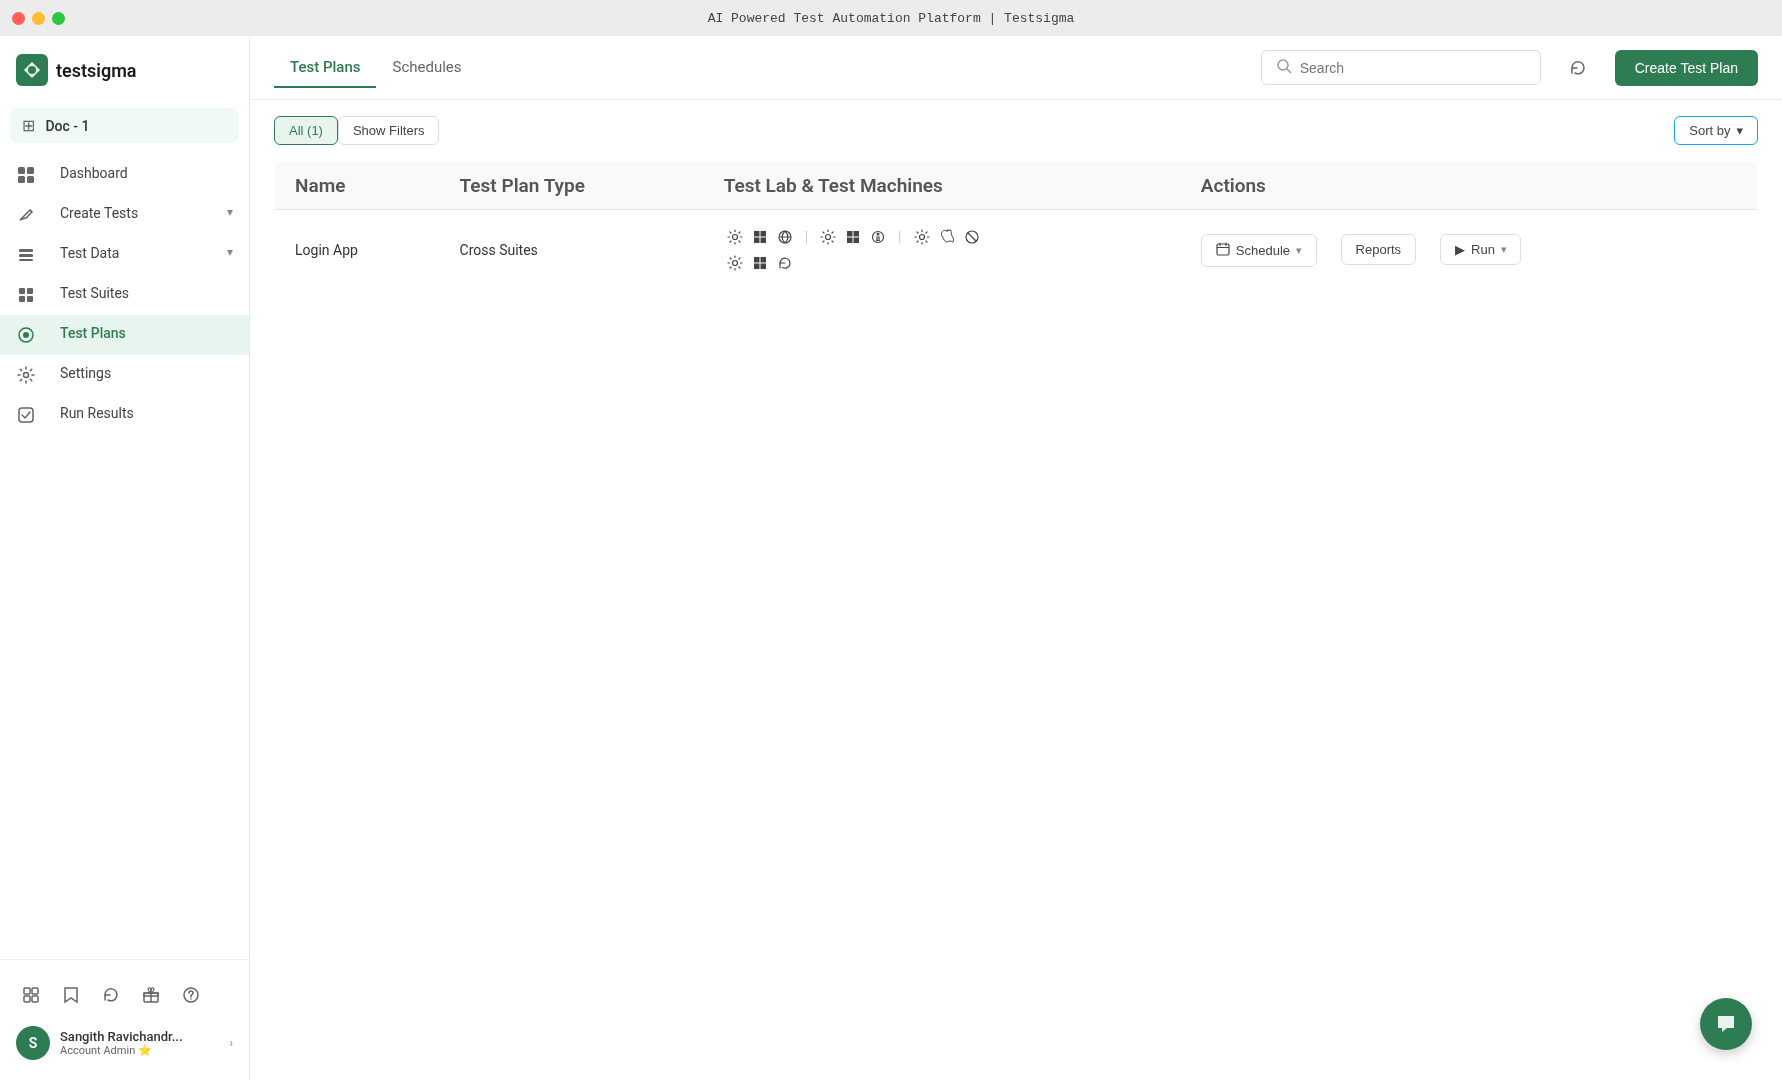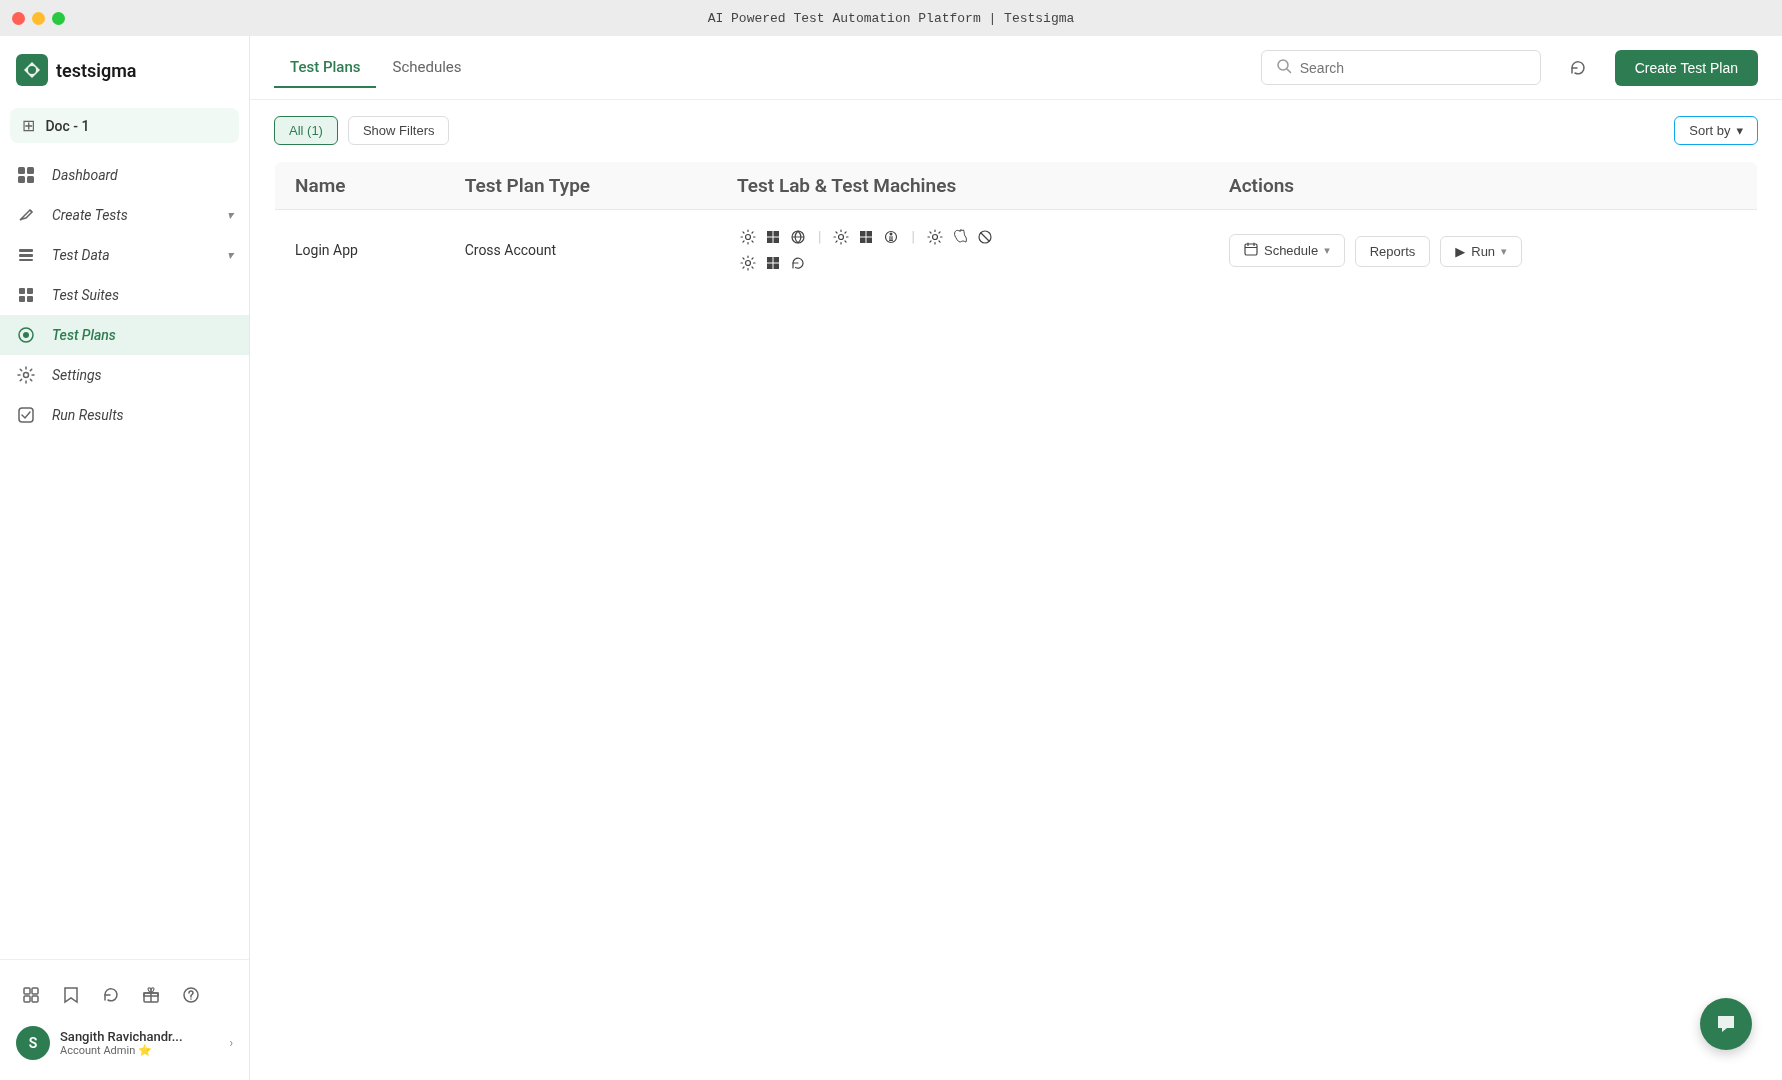--- a/index.html
+++ b/index.html
@@ -19,21 +19,21 @@
 
     
     .sidebar { width: 250px; background: #fff; display: flex; flex-direction: column; border-right: 1px solid #e8e8e8; padding-bottom: 0; }
     .sidebar-logo { display: flex; align-items: center; gap: 8px; padding: 18px 16px; }
     .logo-icon { width: 32px; height: 32px; }
     .logo-text { font-size: 18px; font-weight: 600; color: #1a1a1a; }
     .sidebar-doc { margin: 4px 10px; padding: 8px 12px; background: #f0f9f4; border-radius: 8px; display: flex; align-items: center; gap: 10px; cursor: pointer; }
     .sidebar-doc-icon { color: #666; font-size: 16px; }
     .sidebar-doc-text { font-size: 14px; font-weight: 500; color: #333; }
     .sidebar-nav { flex: 1; padding: 8px 0; }
-    .sidebar-item { display: flex; align-items: center; gap: 16px; padding: 10px 16px; cursor: pointer; border-radius: 0; position: relative; font-style: italic; }
+    .sidebar-item { display: flex; align-items: flex-start; gap: 24px; padding: 10px 16px; cursor: pointer; border-radius: 0; position: relative; }
     .sidebar-item.active { background: #e8f5ee; }
     .sidebar-item.active .sidebar-item-label { color: #2e7d52; font-weight: 500; }
     .sidebar-item-icon { width: 20px; height: 20px; display: flex; align-items: center; justify-content: center; color: #555; font-size: 16px; }
     .sidebar-item-label { font-size: 14px; color: #444; flex: 1; }
     .sidebar-item-arrow { font-size: 12px; color: #888; }
     .sidebar-bottom { padding: 12px 10px; border-top: 1px solid #eee; }
     .sidebar-bottom-icons { display: flex; gap: 10px; align-items: center; padding: 8px 6px; }
     .sidebar-bottom-icon { width: 30px; height: 30px; display: flex; align-items: center; justify-content: center; color: #666; font-size: 16px; cursor: pointer; }
     .sidebar-user { display: flex; align-items: center; gap: 10px; padding: 8px 6px; }
     .user-avatar { width: 34px; height: 34px; border-radius: 50%; background: #2e7d52; color: #fff; display: flex; align-items: center; justify-content: center; font-size: 14px; font-weight: 600; }
@@ -53,32 +53,32 @@
     .header-spacer { flex: 1; }
     .search-box { display: flex; align-items: center; gap: 8px; border: 1px solid #ddd; border-radius: 6px; padding: 7px 14px; width: 280px; background: #fff; }
     .search-icon { color: #999; font-size: 14px; }
     .search-input { border: none; outline: none; font-size: 14px; color: #8b5cf6; width: 100%; background: transparent; }
     .refresh-btn { width: 34px; height: 34px; display: flex; align-items: center; justify-content: center; color: #666; cursor: pointer; border-radius: 6px; }
     .create-btn { background: #2e7d52; color: #fff; border: none; border-radius: 6px; padding: 10px 20px; font-size: 14px; font-weight: 500; cursor: pointer; white-space: nowrap; }
 
     
     .content { flex: 1; padding: 16px 24px; overflow: auto; }
     .content-toolbar { display: flex; align-items: center; gap: 10px; margin-bottom: 16px; justify-content: space-between; }
-    .content-toolbar-left { display: flex; gap: 10px; align-items: flex-start; }
+    .content-toolbar-left { display: flex; align-items: flex-start; }
     .filter-btn { padding: 6px 14px; border: 1px solid #ddd; border-radius: 6px; background: #fff; font-size: 13px; color: #444; cursor: pointer; }
     .filter-btn.active { background: #e8f5ee; border-color: #2e7d52; color: #2e7d52; }
     .sort-btn { display: flex; align-items: center; gap: 6px; padding: 6px 14px; border: 1px solid #0ea5e9; border-radius: 6px; background: #fff; font-size: 13px; color: #444; cursor: pointer; }
 
     
     .table { width: 100%; border-collapse: collapse; border: 1px solid #e8e8e8; border-radius: 8px; overflow: hidden; }
     .table th { background: #f9f9f9; padding: 12px 20px; text-align: left; font-size: 19px; font-weight: 600; color: #555; border-bottom: 1px solid #e8e8e8; }
     .table td { padding: 16px 20px; font-size: 14px; color: #333; border-bottom: 1px solid #f0f0f0; vertical-align: middle; }
     .table tr:last-child td { border-bottom: none; }
     .machine-icon { width: 22px; height: 22px; display: inline-flex; align-items: center; justify-content: center; font-size: 13px; color: #444; }
-    .actions-cell { display: flex; align-items: flex-end; gap: 10px; }
+    .actions-cell { display: flex; align-items: flex-start; gap: 24px; }
     .action-btn { display: flex; align-items: center; gap: 6px; padding: 7px 14px; border: 1px solid #ddd; border-radius: 6px; background: #fff; font-size: 13px; color: #444; cursor: pointer; }
     .action-btn-arrow { font-size: 11px; color: #888; }
     .run-btn { display: flex; align-items: center; gap: 6px; padding: 7px 14px; border: 1px solid #ddd; border-radius: 6px; background: #fff; font-size: 13px; color: #444; cursor: pointer; }
 
     
     .chat-btn { position: fixed; bottom: 30px; right: 30px; width: 52px; height: 52px; border-radius: 50%; background: #2e7d52; color: #fff; display: flex; align-items: center; justify-content: center; cursor: pointer; font-size: 20px; box-shadow: 0 4px 12px rgba(0,0,0,0.2); }
 
     
     .machine-group { display: flex; align-items: center; gap: 3px; }
   </style>
@@ -287,21 +287,21 @@
           <tr>
             <th>Name</th>
             <th>Test Plan Type</th>
             <th>Test Lab &amp; Test Machines</th>
             <th>Actions</th>
           </tr>
         </thead>
         <tbody>
           <tr>
             <td>Login App</td>
-            <td>Cross Account</td>
+            <td>Cross Suites</td>
             <td>
               <div style="display: flex; flex-direction: column; gap: 4px;">
 
                 <div class="machine-group">
                   <span class="machine-icon">
                     <svg width="16" height="16" viewBox="0 0 16 16" fill="none">
                         <circle cx="8" cy="8" r="2.5" stroke="#444" stroke-width="1.2" fill="none"></circle>
                         <path d="M8 1 L8 2.5 M8 13.5 L8 15 M1 8 L2.5 8 M13.5 8 L15 8 M2.93 2.93 L4 4 M12 12 L13.07 13.07 M13.07 2.93 L12 4 M4 12 L2.93 13.07" stroke="#444" stroke-width="1.2" stroke-linecap="round"></path>
                       </svg>
                   </span>

